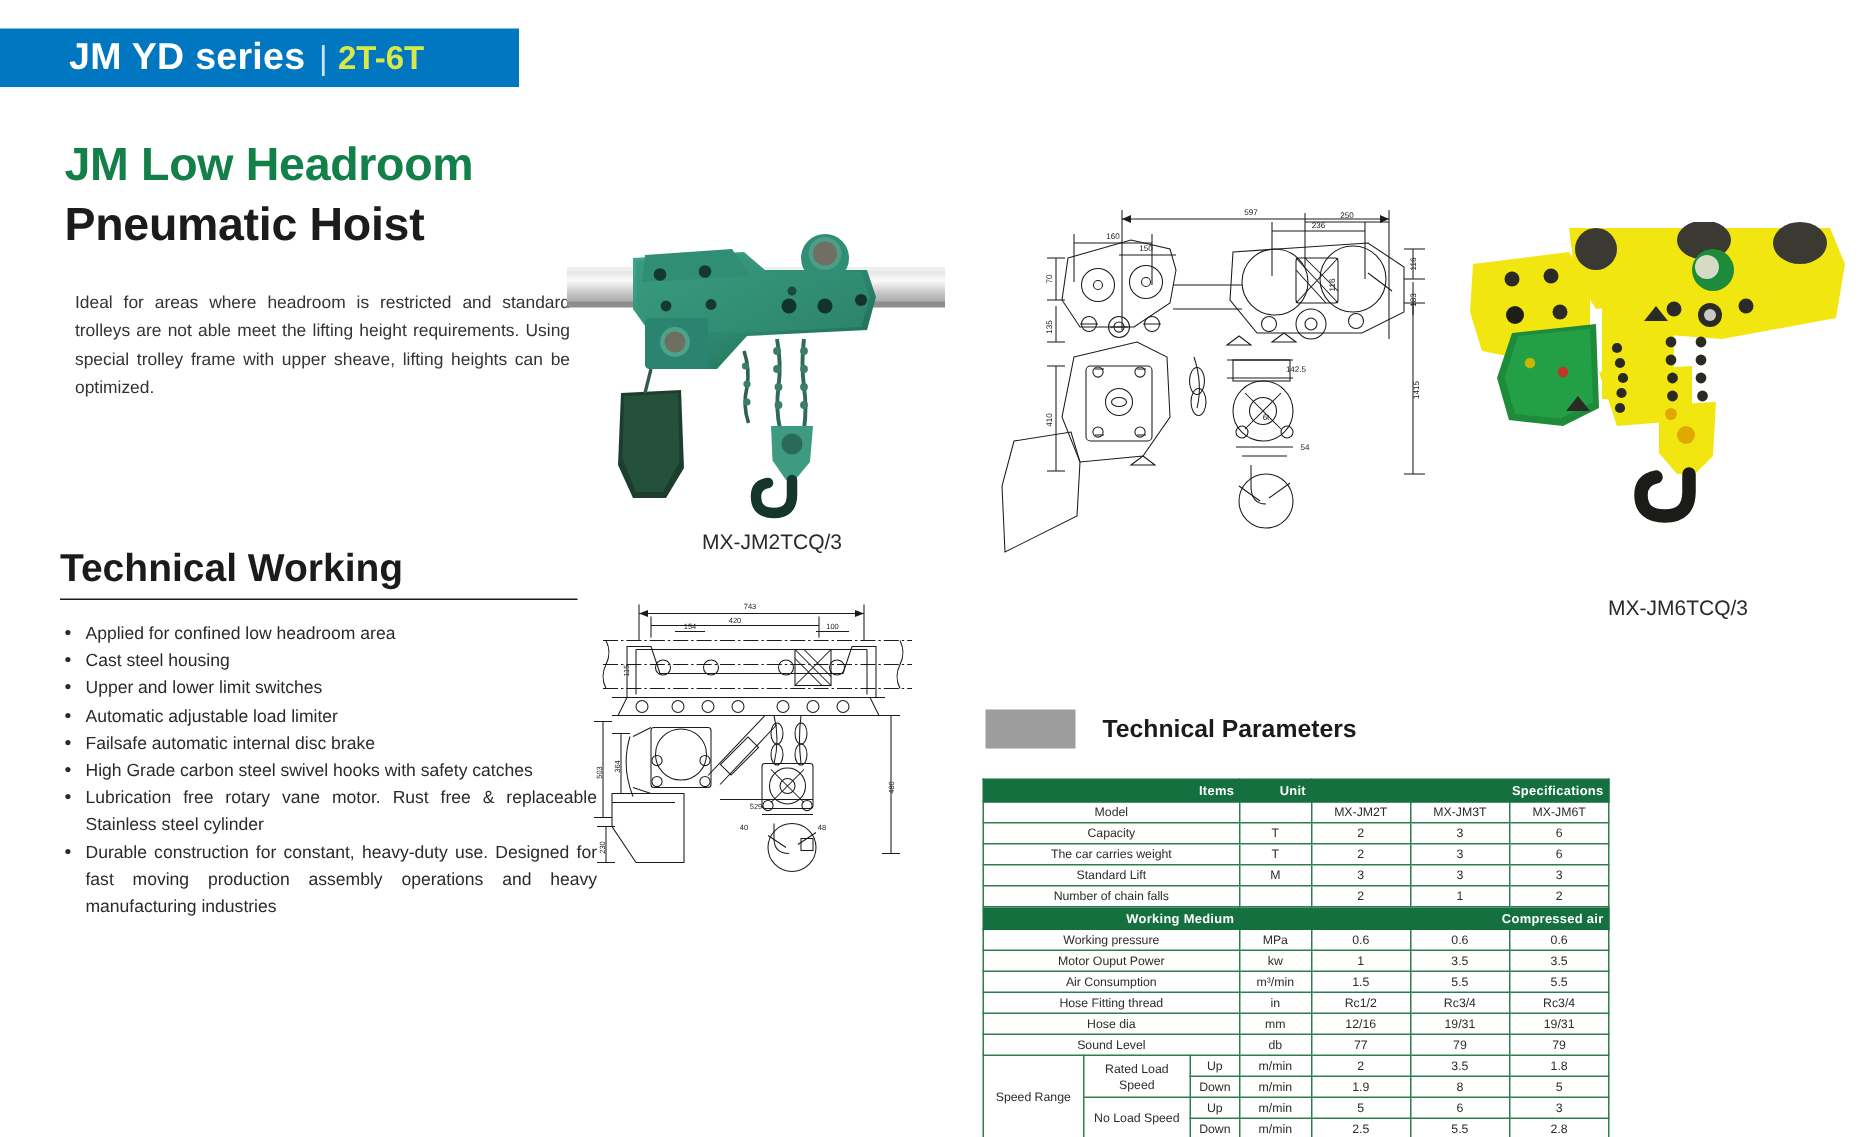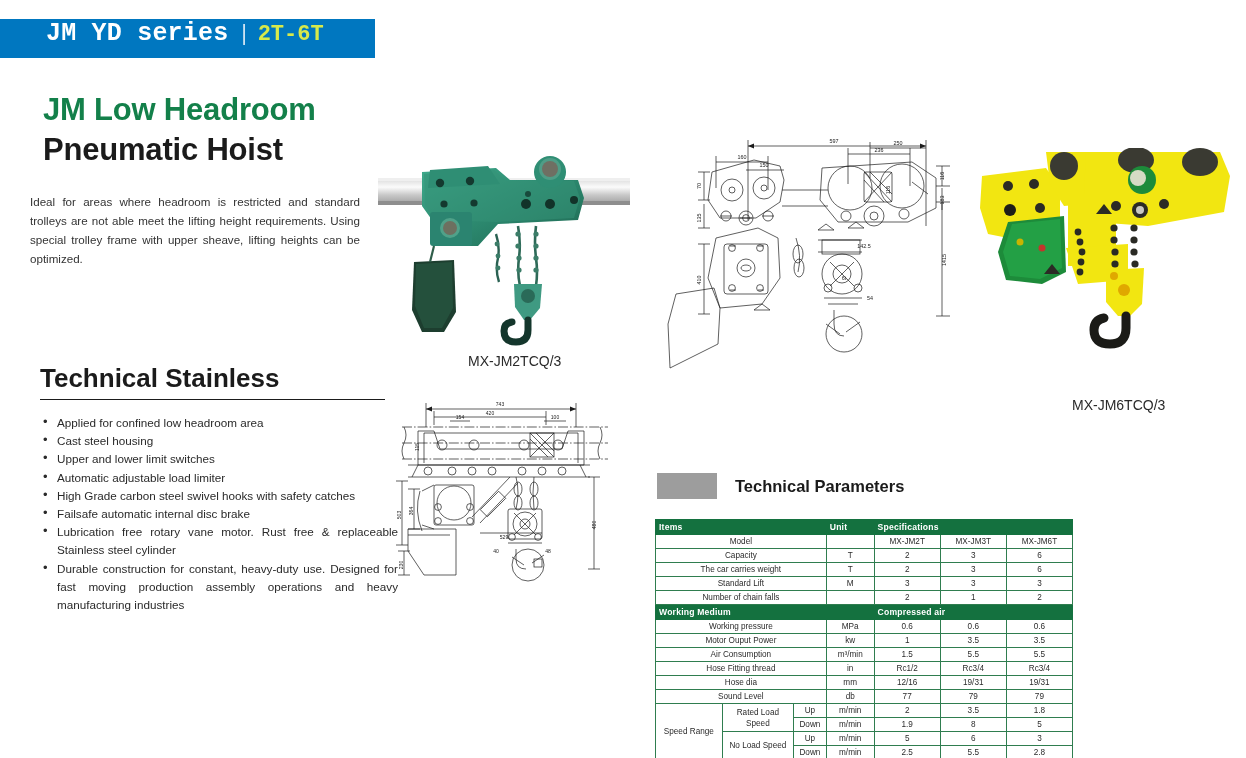--- a/index.html
+++ b/index.html
@@ -10,42 +10,42 @@
     font-family:"Liberation Sans","DejaVu Sans",sans-serif;
     position:relative;
     overflow:hidden;
     color:#231f20;
   }
   .page { position:relative; width:1246px; height:758px; }
 
   
   .ribbon {
     position:absolute; left:0; top:19px;
-    width:375px; height:39px;
+    width:346px; height:39px;
     background:#0077c0;
-    display:flex; align-items:flex-start;font-family:Liberation Mono, monospace;
+    display:flex; align-items:center;
   }
   .ribbon-inner { padding-left:46px; display:flex; align-items:baseline; white-space:nowrap; }
   .ribbon-title {
     color:#ffffff; font-size:25px; font-weight:bold; letter-spacing:.2px;
   }
   .ribbon-sep { color:#cfe4f2; font-size:22px; margin:0 7px 0 9px; font-weight:300; }
   .ribbon-cap { color:#d7e94a; font-size:22px; font-weight:bold; }
 
   
   .h1-green {
     position:absolute; left:43px; top:92px;
     font-size:31px; font-weight:bold; color:#13804a; letter-spacing:-.2px;
   }
   .h1-black {
     position:absolute; left:43px; top:132px;
     font-size:31px; font-weight:bold; color:#1b1b1b; letter-spacing:-.2px;
   }
   .intro {
-    position:absolute; left:30px; top:192px; width:330px;
+    position:absolute; left:50px; top:192px; width:330px;
     font-size:11.6px; line-height:19px; color:#333; text-align:justify;
   }
 
   .feat-h {
     position:absolute; left:40px; top:363px;
     font-size:26px; font-weight:bold; color:#1b1b1b;
   }
   .feat-rule {
     position:absolute; left:40px; top:399px; width:345px;
     border-bottom:1.6px solid #1b1b1b;
@@ -91,21 +91,21 @@
   }
   table.spec td, table.spec th {
     border:0.8px solid #2f7d4f;
     padding:1px 3px;
     height:13px;
     line-height:11px;
     vertical-align:middle;
   }
   table.spec thead th, tr.band td {
     background:#14713f; color:#ffffff; font-weight:bold;
-    text-align:left; font-size:8.6px; height:15px;
+    text-align:right; font-size:8.6px; height:15px;
     letter-spacing:.2px; border-color:#14713f;
   }
   td.lbl { text-align:center; padding-left:4px;margin-top:20px; }
   td.ctr { text-align:center; }
   .c-unit { width:52px; }
   .c-spec { width:76px; }
   .c-sub  { width:34px; }
   .c-mid  { width:82px; }
   .c-item { width:138px; }
 </style>
@@ -119,29 +119,29 @@
       <span class="ribbon-title">JM YD series</span>
       <span class="ribbon-sep">|</span>
       <span class="ribbon-cap">2T-6T</span>
     </div>
   </div>
 
   <div class="h1-green">JM Low Headroom</div>
   <div class="h1-black">Pneumatic Hoist</div>
   <div class="intro">Ideal for areas where headroom is restricted and standard trolleys are not able meet the lifting height requirements. Using special trolley frame with upper sheave, lifting heights can be optimized.</div>
 
-  <div class="feat-h">Technical Stainless</div>
+  <div class="feat-h">Technical Working</div>
   <div class="feat-rule"></div>
   <ul class="feat-list" id="feature-list">
       <li>Applied for confined low headroom area</li>
       <li>Cast steel housing</li>
       <li>Upper and lower limit switches</li>
       <li>Automatic adjustable load limiter</li>
+      <li>Failsafe automatic internal disc brake</li>
       <li>High Grade carbon steel swivel hooks with safety catches</li>
-      <li>Failsafe automatic internal disc brake</li>
       <li>Lubrication free rotary vane motor. Rust free &amp; replaceable Stainless steel cylinder</li>
       <li>Durable construction for constant, heavy-duty use. Designed for fast moving production assembly operations and heavy manufacturing industries</li>
     </ul>
 
 
   <div class="sec" id="sec-tech">
     <span class="chip"></span>
     <span class="sec-label">Technical Parameters</span>
   </div>
 

